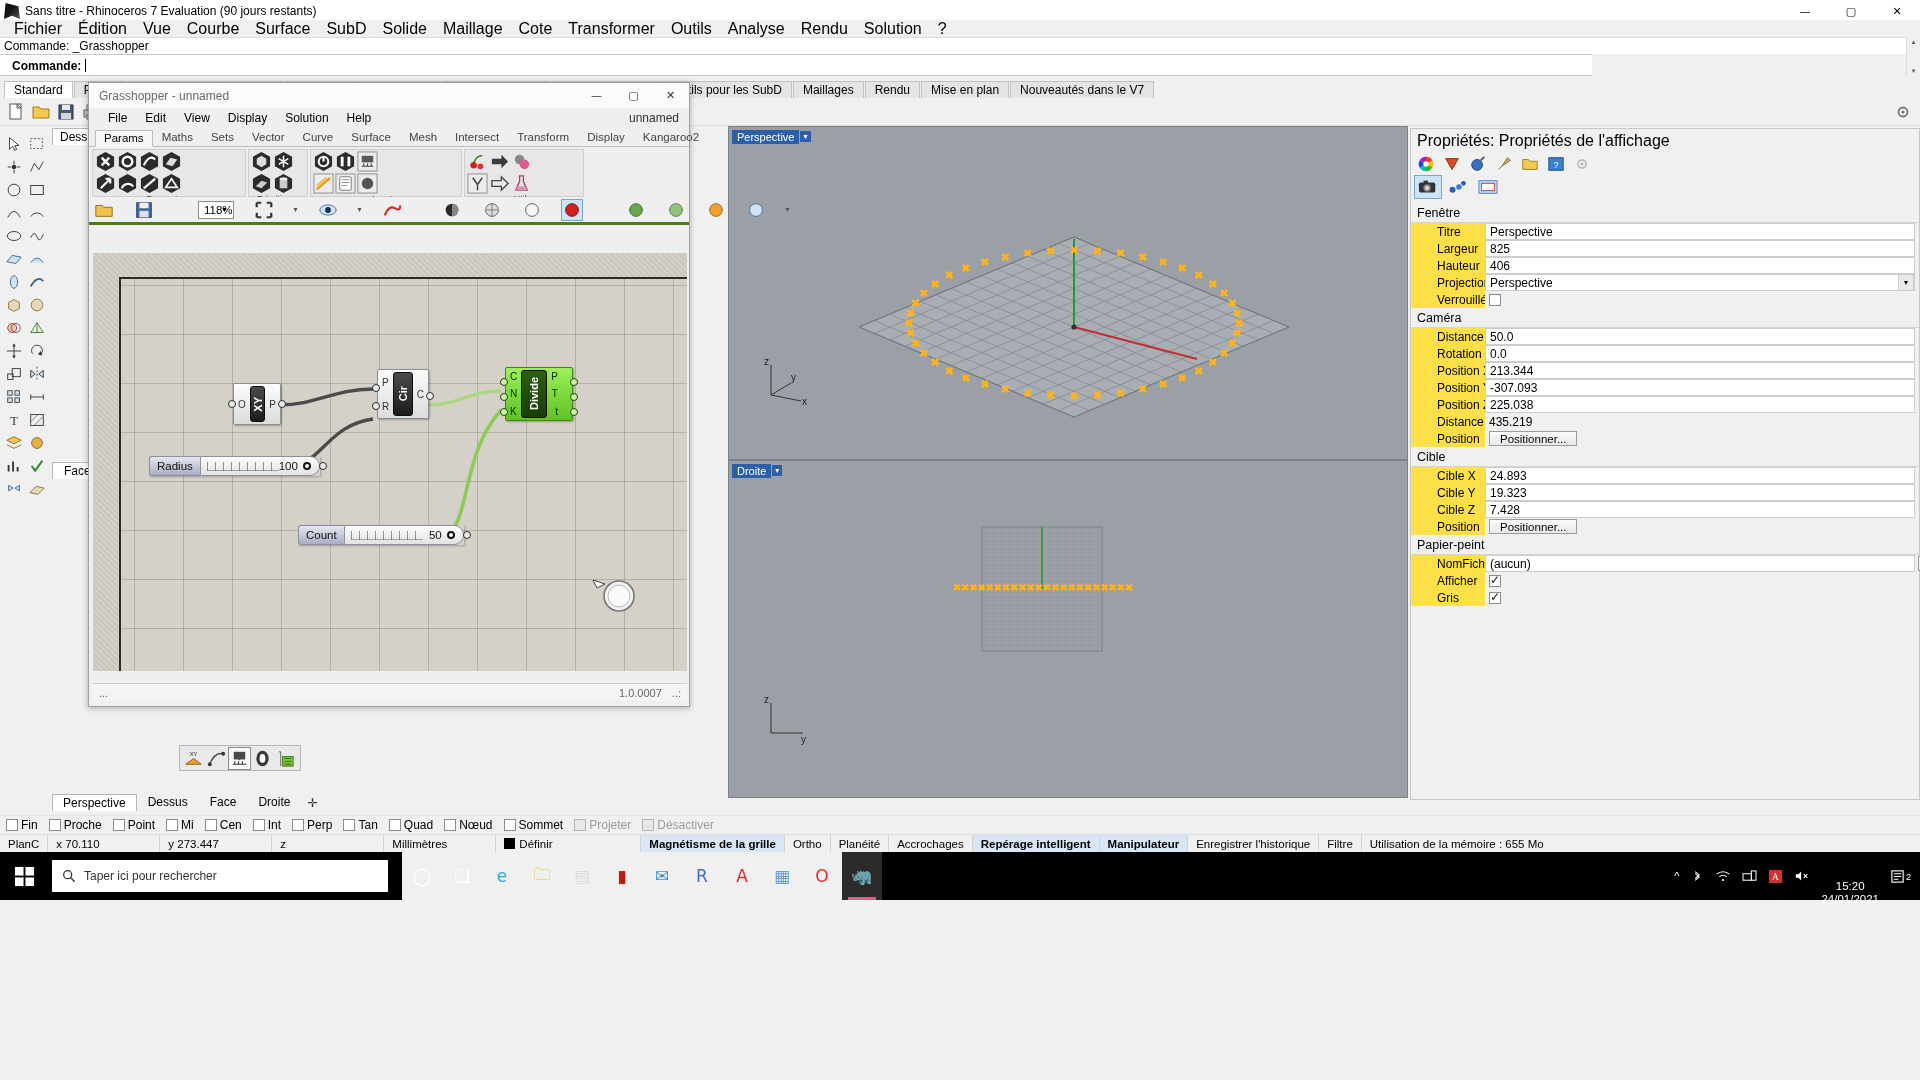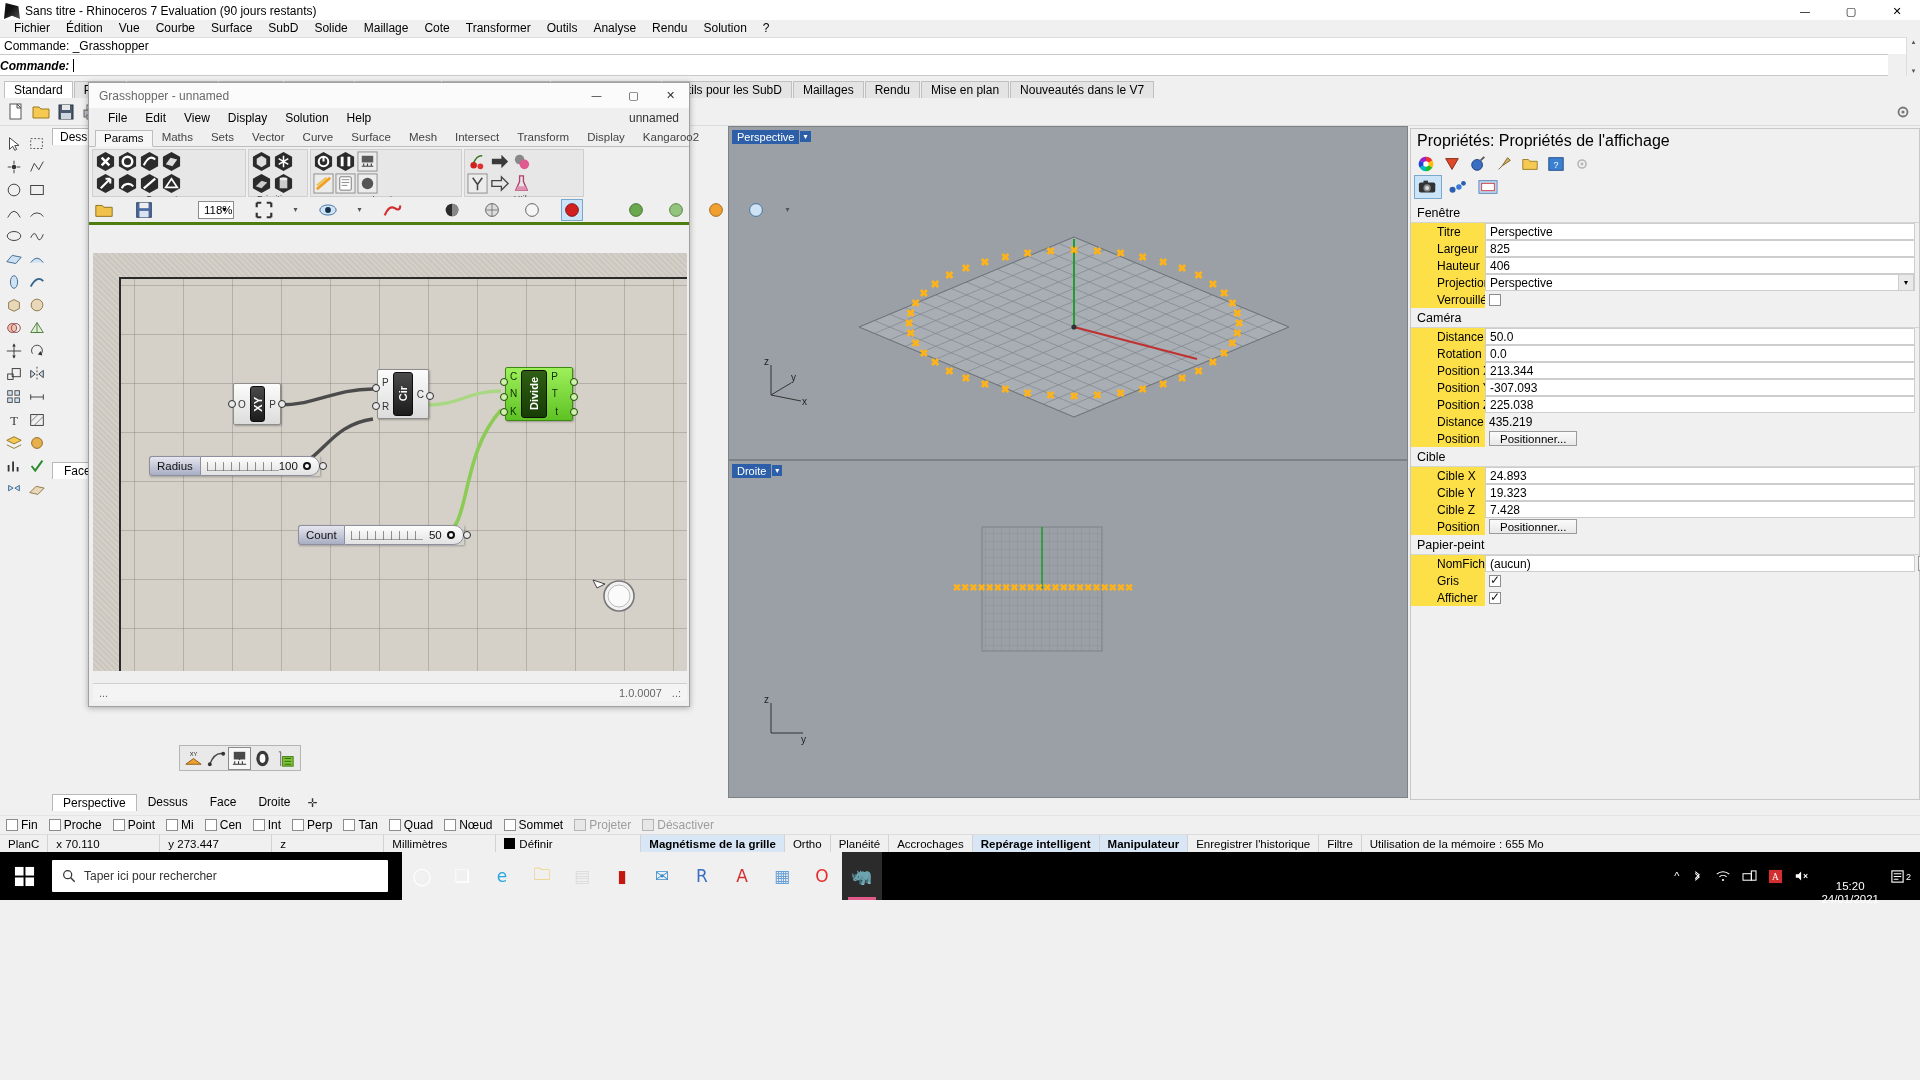--- a/index.html
+++ b/index.html
@@ -29,32 +29,32 @@
   .win-buttons div {
     width:46px; height:22px; display:flex; align-items:center; justify-content:center;
     font-size:11px; color:#000; font-family:"DejaVu Sans", sans-serif;
   }
 
   
   .menubar {
     position:absolute; left:0; top:20px; width:1920px; height:17px;
     background:#f0f0f0; display:flex; align-items:center; padding-left:6px;
   }
-  .menubar span { padding:0 8px; font-size:12px; color:#000; line-height:17px; }
+  .menubar span { padding:0 8px; font-size:16px; color:#000; line-height:17px; }
 
   
   .cmdhist {
     position:absolute; left:0; top:37px; width:1920px; height:17px;
     background:#fff; border-top:1px solid #dcdcdc; font-size:12px;
     padding-left:4px; line-height:17px;
   }
   .cmdline {
-    position:absolute; left:0; top:54px; width:1888px; height:22px;
+    position:absolute; left:0; top:54px; width:1592px; height:22px;
     background:#fff; border-top:1px solid #c9c9c9; border-bottom:1px solid #c9c9c9;
-    font-size:12px; padding-left:0; line-height:22px; font-weight:bold;font-style:italic;
+    font-size:12px; padding-left:12px; line-height:22px; font-weight:bold;
   }
   .cmdline .caret {
     display:inline-block; width:1px; height:13px; background:#000;
     vertical-align:-2px; margin-left:4px;
   }
   .cmd-scroll {
     position:absolute; right:0; top:37px; width:14px; height:39px;
     background:#f0f0f0; border-left:1px solid #dcdcdc;
     display:flex; flex-direction:column; justify-content:space-between;
   }
@@ -1005,27 +1005,27 @@
           <div class="val plain">
             <span class="btnp">Positionner...</span>
           </div>
         </div>
         <div class="group-hdr">Papier-peint</div>
         <div class="prow">
           <div class="lbl">NomFichier</div>
           <div class="val" style="position: relative; padding-right: 20px;">(aucun)<span class="ellip-btn" style="position: absolute; right: -20px;">...</span></div>
         </div>
         <div class="prow">
-          <div class="lbl">Gris</div>
+          <div class="lbl">Afficher</div>
           <div class="val chk">
             <span class="cbx on"></span>
           </div>
         </div>
         <div class="prow">
-          <div class="lbl">Afficher</div>
+          <div class="lbl">Gris</div>
           <div class="val chk">
             <span class="cbx on"></span>
           </div>
         </div>
       </div>
   </div>
 
   <div class="gh">
     <div class="gh-title">
       <span>Grasshopper - unnamed</span>

